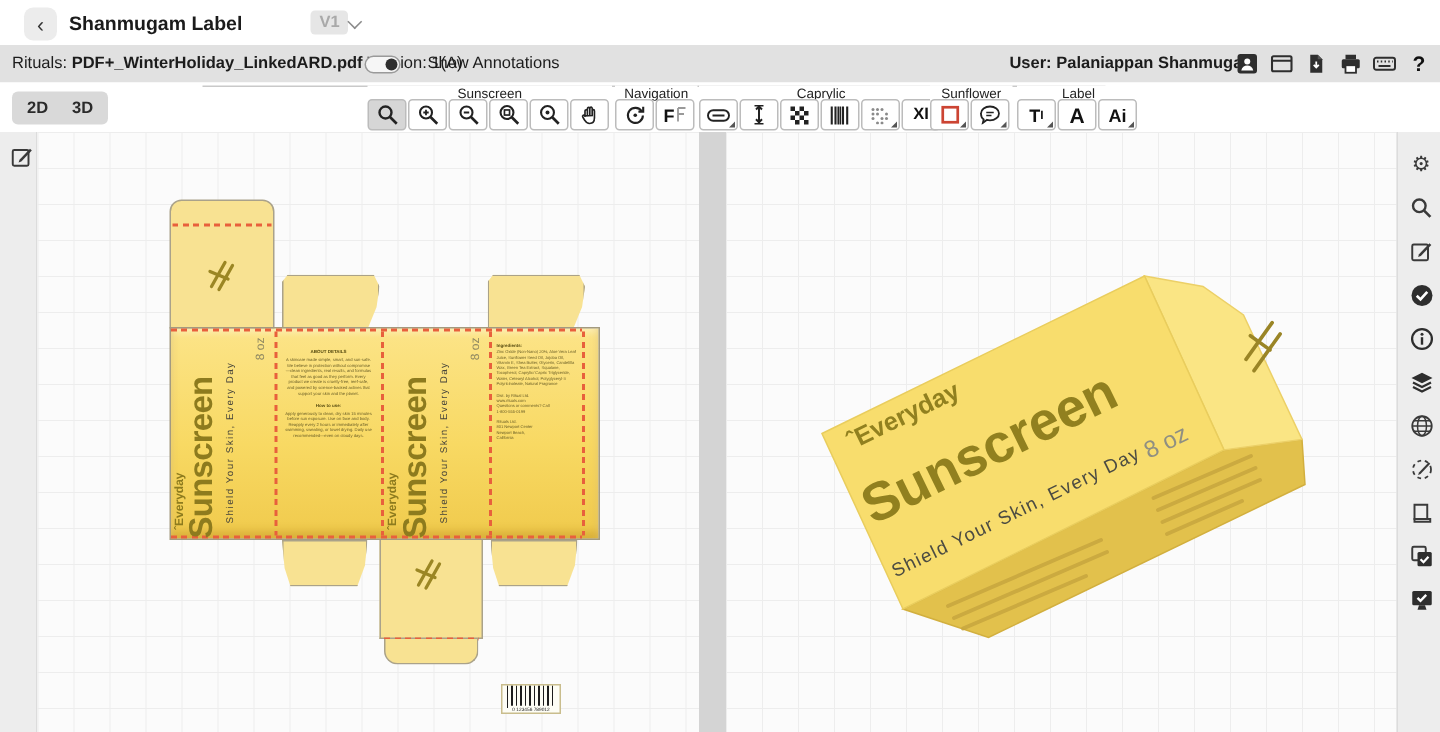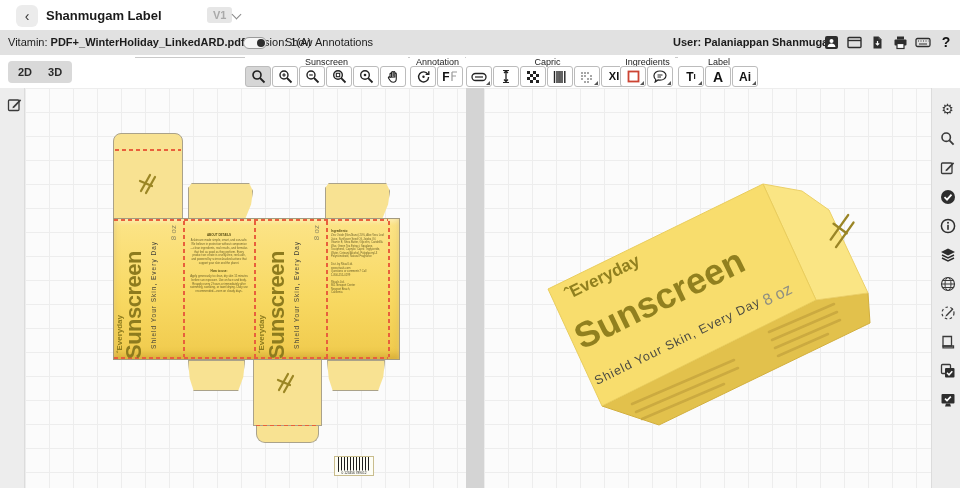--- a/index.html
+++ b/index.html
@@ -96,21 +96,21 @@
 <div id="app">
 
   <div class="header">
     <div class="back-btn">‹</div>
     <div class="page-title">Shanmugam Label</div>
     <div class="ver-badge">V1</div>
     <div class="ver-chevron"></div>
   </div>
 
   <div class="docbar">
-    <div class="doc-info"><span>Vitamin: </span><b>PDF+_WinterHoliday_LinkedARD.pdf</b><span> Version: 1(A)</span></div>
+    <div class="doc-info"><span>Rituals: </span><b>PDF+_WinterHoliday_LinkedARD.pdf</b><span> Version: 1(A)</span></div>
     <div class="toggle">
         <div class="knob"></div>
       </div>
     <div class="toggle-label">Show Annotations</div>
     <div class="user-label">User: Palaniappan Shanmugam</div>
     <div class="docbar-icons">
       <div class="dicon">
           <svg width="15" height="15">
             <rect x="1" y="1" width="13" height="13" rx="2" fill="#2e2e2e"></rect>
             <circle cx="7.5" cy="6" r="2" fill="#fff"></circle>
@@ -193,40 +193,40 @@
           </div>
         <div class="tbtn">
             <svg width="15" height="15">
               <path d="M4 9V5.2c0-1.4 1.6-1.4 1.6 0V8 M5.6 7.6V3.6c0-1.4 1.6-1.4 1.6 0v4 M7.2 7.6v-4c0-1.4 1.6-1.6 1.6-.2v4.2 M8.8 8V5c0-1.2 1.5-1.2 1.5 0v4.5c0 2.4-1.2 3.8-3.2 3.8-1.6 0-2.4-.6-3.2-2L2.6 9.2c-.7-1.1.5-1.9 1.2-1z" fill="none" stroke="#222" stroke-width="1.1"></path>
             </svg>
           </div>
       </div>
     </div>
 
     <div class="tgroup" style="left:410px; width:55px;">
-      <div class="glabel">Annotation</div>
+      <div class="glabel">Navigation</div>
       <div class="btnrow">
         <div class="tbtn">
             <svg width="15" height="15">
               <path d="M11.8 5.2A5 5 0 1 0 12.6 8" fill="none" stroke="#222" stroke-width="1.4"></path>
               <path d="M12.8 2.2v3.2H9.6" fill="none" stroke="#222" stroke-width="1.4"></path>
               <circle cx="7.5" cy="7.8" r="1.2" fill="#222"></circle>
             </svg>
           </div>
         <div class="tbtn">
             <span class="txt">F</span>
             <svg width="7" height="11" style="margin-left:1px">
               <path d="M1 1v9M1 1h5M1 5h4" stroke="#999" stroke-width="1.2" fill="none"></path>
             </svg>
           </div>
       </div>
     </div>
 
     <div class="tgroup" style="left:466px; width:163px;">
-      <div class="glabel">Capric</div>
+      <div class="glabel">Caprylic</div>
       <div class="btnrow">
         <div class="tbtn dd">
             <svg width="16" height="10">
               <rect x="1" y="1.5" width="14" height="7" rx="3.5" fill="none" stroke="#222" stroke-width="1.3"></rect>
               <line x1="4" y1="5" x2="12" y2="5" stroke="#222" stroke-width="1.2"></line>
             </svg>
           </div>
         <div class="tbtn">
             <svg width="10" height="15">
               <path d="M5 2.5v10M3 4l2-2 2 2M3 10.5l2 2 2-2" fill="none" stroke="#222" stroke-width="1.3"></path>
@@ -268,21 +268,21 @@
               </g>
             </svg>
           </div>
         <div class="tbtn dd">
             <span class="txt" style="font-size:11px">XI</span>
           </div>
       </div>
     </div>
 
     <div class="tgroup" style="left:620px; width:55px;">
-      <div class="glabel">Ingredients</div>
+      <div class="glabel">Sunflower</div>
       <div class="btnrow">
         <div class="tbtn dd">
             <svg width="13" height="13">
               <rect x="1.5" y="1.5" width="10" height="10" fill="none" stroke="#cc4433" stroke-width="1.8"></rect>
             </svg>
           </div>
         <div class="tbtn dd">
             <svg width="14" height="13">
               <path d="M7 1a6 4.6 0 0 1 6 4.6 6 4.6 0 0 1-6 4.6c-.7 0-1.4-.1-2-.3L2.2 12l.6-2.4A4.7 4.7 0 0 1 1 5.6 6 4.6 0 0 1 7 1z" fill="none" stroke="#222" stroke-width="1.2"></path>
               <path d="M4.5 5h5M4.5 7h3.5" stroke="#222" stroke-width="1"></path>

